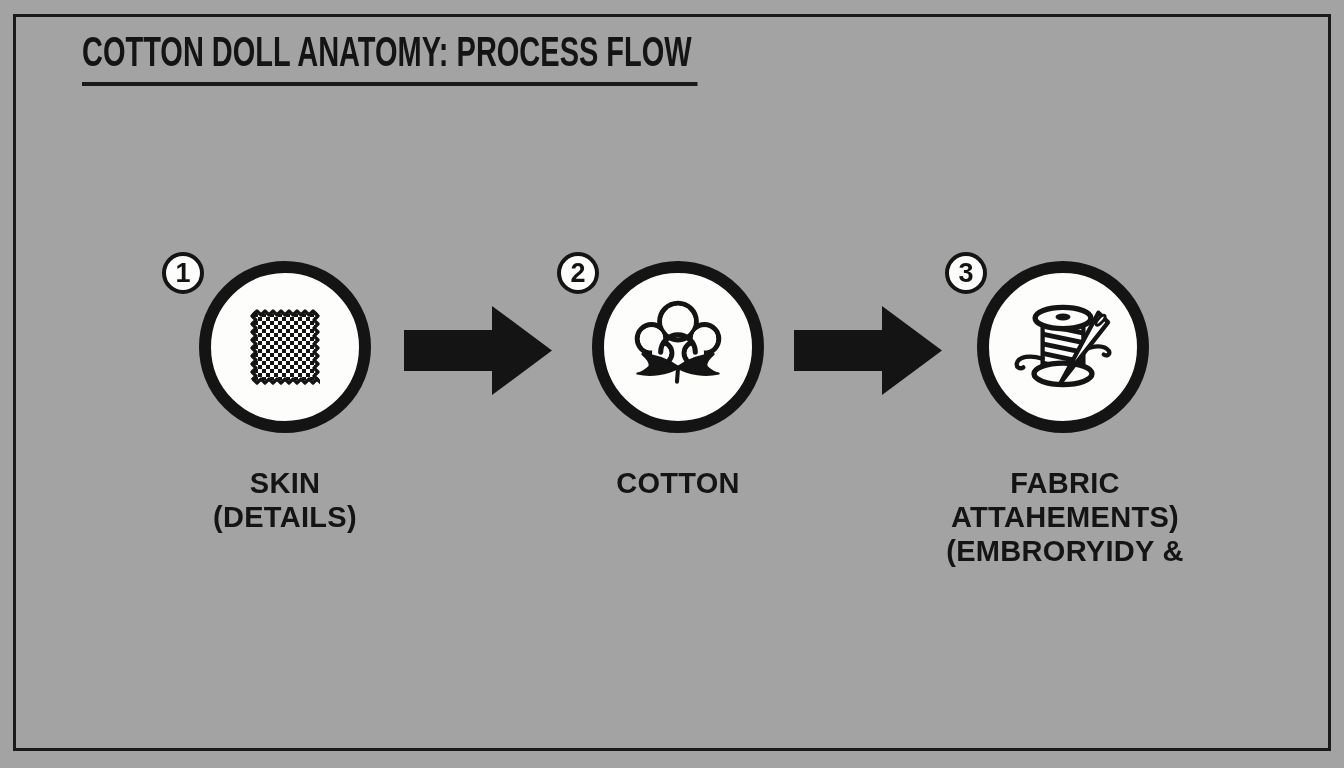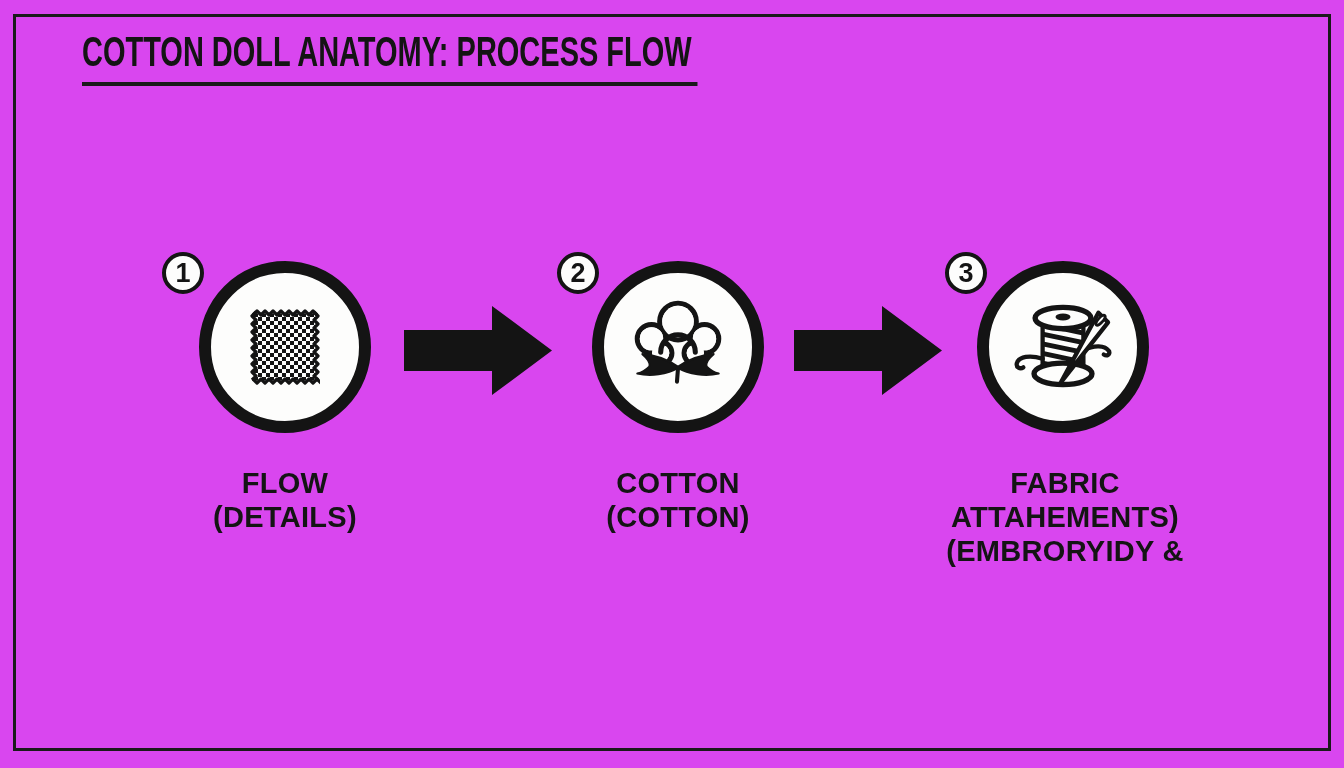--- a/index.html
+++ b/index.html
@@ -1,18 +1,18 @@
 <!DOCTYPE html>
 <html><head>
 <meta charset="utf-8">
 <style>
   html,body { margin:0; padding:0; background:#fbfbfa; }
   .canvas {
     position:relative; width:1344px; height:768px;
-    background:#d946ef; overflow:hidden;
+    background:#a3a3a3; overflow:hidden;
     font-family:"Liberation Sans", sans-serif; color:#141414;
   }
   .frame {
     position:absolute; left:13px; top:14px; width:1312px; height:731px;
     border:3px solid #1a1a1a;
   }
   .title {
     position:absolute; left:82px; top:28px; margin:0;
     font-size:42px; font-weight:bold; white-space:nowrap;
     letter-spacing:0px;
@@ -62,21 +62,21 @@
       <rect x="4" y="5" width="62" height="66" fill="url(#checker)"></rect>
       <g fill="none" stroke="#141414" stroke-width="3.2" stroke-linejoin="round">
         <path d="M3,6 l4,-4 4,4 4,-4 4,4 4,-4 4,4 4,-4 4,4 4,-4 4,4 4,-4 4,4 4,-4 4,4 4,-4 4,4"></path>
         <path d="M3,70 l4,4 4,-4 4,4 4,-4 4,4 4,-4 4,4 4,-4 4,4 4,-4 4,4 4,-4 4,4 4,-4 4,4 4,-4 4,4"></path>
         <path d="M6,3 l-4,4 4,4 -4,4 4,4 -4,4 4,4 -4,4 4,4 -4,4 4,4 -4,4 4,4 -4,4 4,4 -4,4 4,4 -4,4"></path>
         <path d="M64,3 l4,4 -4,4 4,4 -4,4 4,4 -4,4 4,4 -4,4 4,4 -4,4 4,4 -4,4 4,4 -4,4 4,4 -4,4 4,4"></path>
       </g>
     </svg>
   </div>
   <div class="step-label" style="left:115px; top:466px;">
-    <span>FLOW</span>
+    <span>SKIN</span>
     <span>(DETAILS)</span>
   </div>
 
   <svg class="arrow" style="left:404px; top:303px;" viewBox="0 0 150 95">
     <polygon points="0,27 88,27 88,3 148,47.5 88,92 88,68 0,68" fill="#141414"></polygon>
   </svg>
 
   <div class="badge" style="left:557px; top:252px;">
     <span>2</span>
   </div>
@@ -99,21 +99,20 @@
       <path d="M38,60 A17,17 0 0 1 72,60" fill="none" stroke="#141414" stroke-width="5" stroke-linecap="round"></path>
       <g fill="#141414" stroke="#141414" stroke-width="2" stroke-linejoin="round">
         <path d="M56,75 C46,68 34,63 20,62 C26,67 28,70 27,74 C24,77 20,80 15,81 C28,84 44,82 56,75 Z"></path>
         <path d="M54,75 C64,68 76,63 90,62 C84,67 82,70 83,74 C86,77 90,80 95,81 C82,84 66,82 54,75 Z"></path>
       </g>
       <path d="M55,76 L54,89" fill="none" stroke="#141414" stroke-width="4" stroke-linecap="round"></path>
     </svg>
   </div>
   <div class="step-label" style="left:508px; top:466px;">
     <span>COTTON</span>
-    <span>(COTTON)</span>
   </div>
 
   <svg class="arrow" style="left:794px; top:303px;" viewBox="0 0 150 95">
     <polygon points="0,27 88,27 88,3 148,47.5 88,92 88,68 0,68" fill="#141414"></polygon>
   </svg>
 
   <div class="badge" style="left:945px; top:252px;">
     <span>3</span>
   </div>
   <div class="step-circle" style="left:977px; top:261px;">

